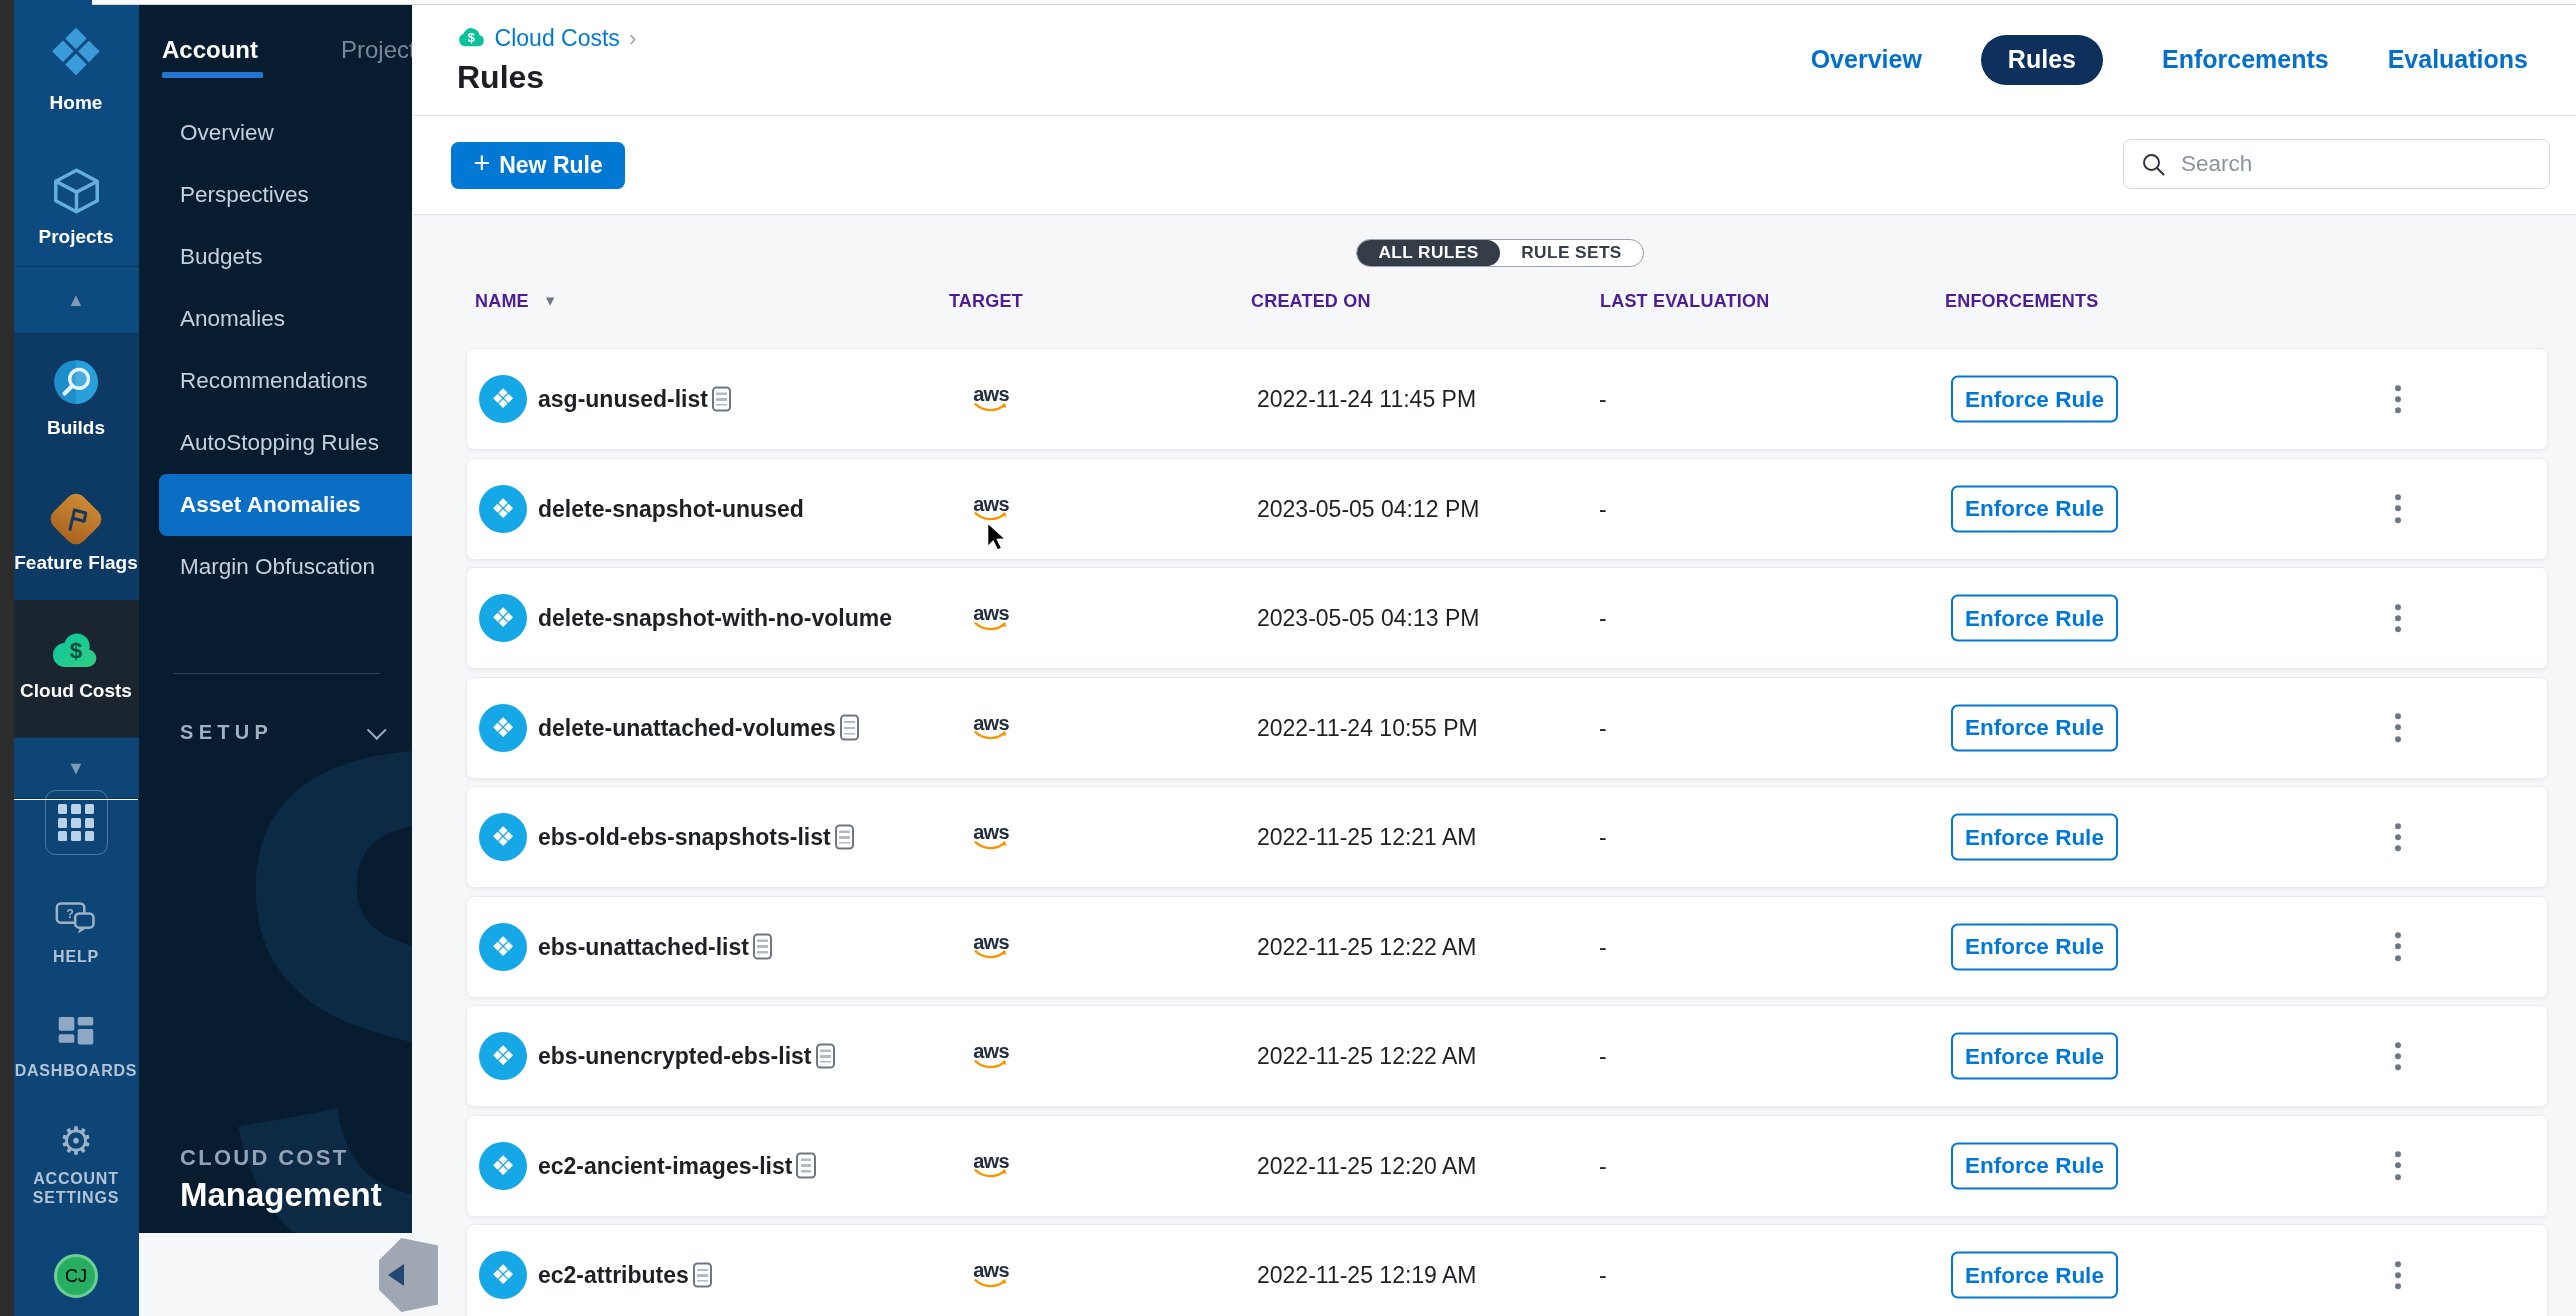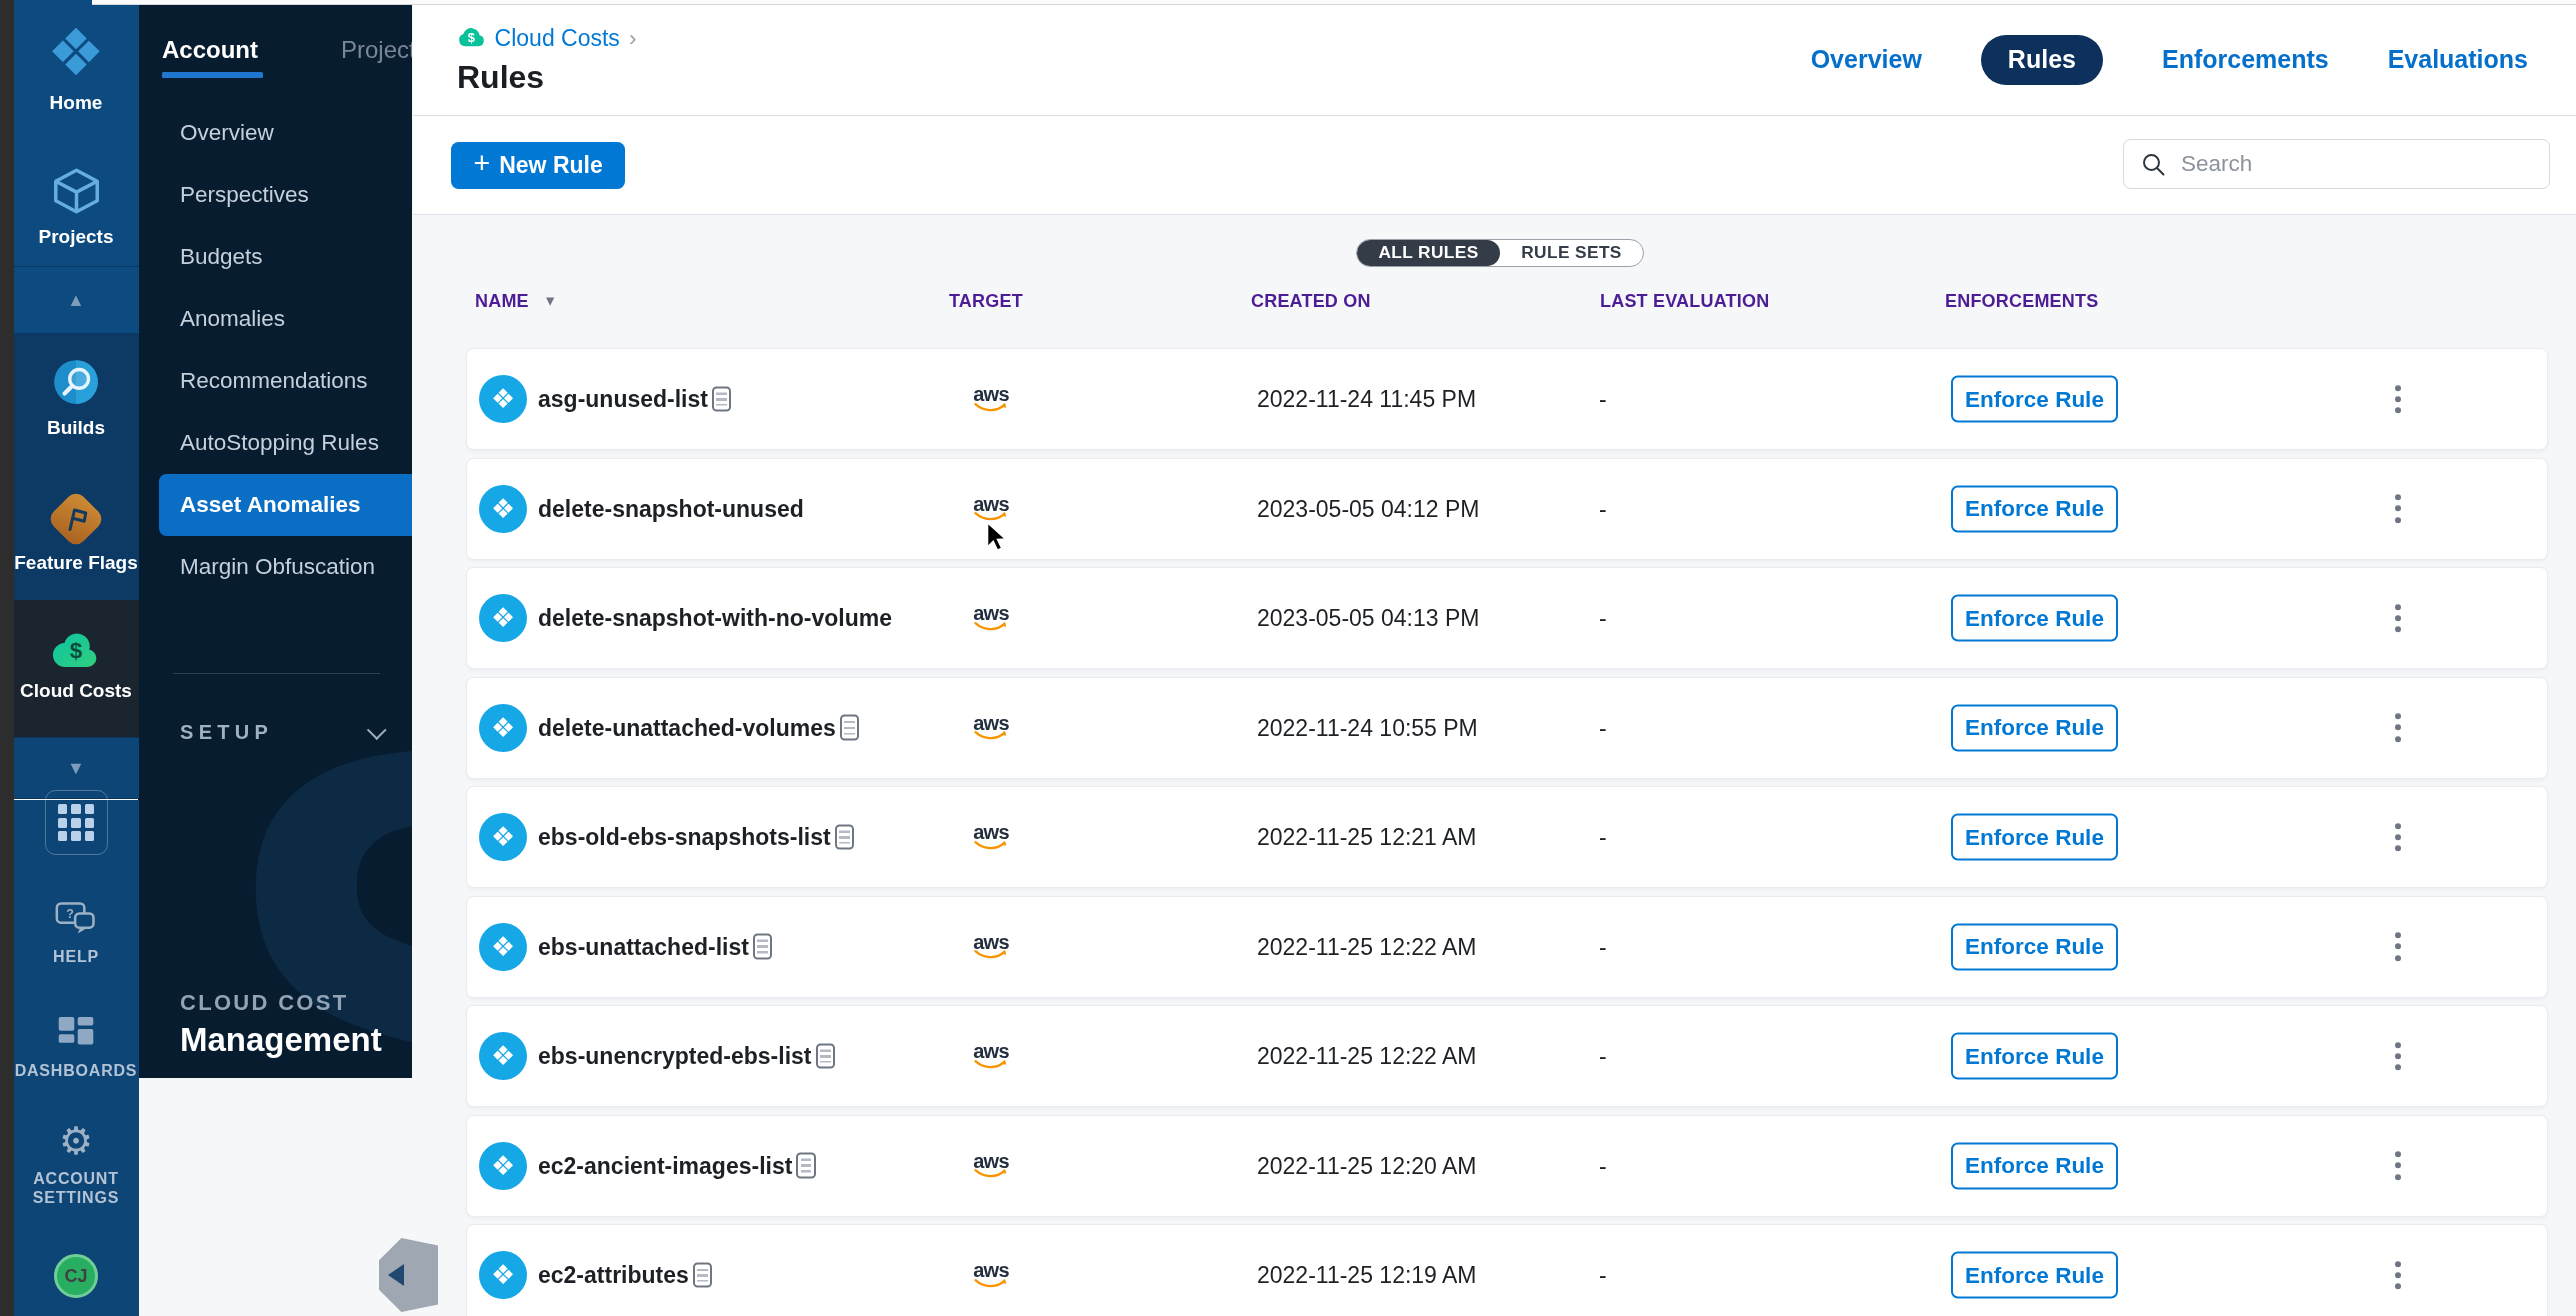--- a/index.html
+++ b/index.html
@@ -31,24 +31,24 @@
   .harness-logo { font-size:65px; line-height:65px; color:#3b9ad8; }
   .ff-tile { width:42px; height:42px; border-radius:10.5px; transform:rotate(45deg);
              background:linear-gradient(160deg,#cf8d36,#a8611f); display:flex; align-items:center; justify-content:center; margin:4.5px 0; }
   .ff-tile svg { transform:rotate(-45deg); }
   .grid-tile { width:63px; height:65px; border:1.5px solid rgba(255,255,255,.28); border-radius:10.5px;
                display:flex; align-items:center; justify-content:center; }
   .grid9 { display:grid; grid-template-columns:repeat(3,9.8px); grid-gap:3.8px; }
   .grid9 i { width:9.8px; height:9.8px; background:#b9d2ea; border-radius:1.5px; }
   .gear-glyph { font-size:38px; color:#9db1c4; line-height:39px; font-family:"DejaVu Sans",sans-serif; }
   .avatar { width:44px; height:44px; border-radius:50%; background:#27ae60; border:3px solid #6fcf97;
-            color:#404040; font-size:18px; font-weight:700; display:flex; align-items:center; justify-content:center; }
+            color:#000000; font-size:18px; font-weight:400; display:flex; align-items:center; justify-content:center; }
 
   
-  .panel { position:absolute; left:138px; top:0; width:274px; height:1078px; background:#081c30; overflow:hidden; z-index:30; }
+  .panel { position:absolute; left:138px; top:0; width:274px; height:1233px; background:#081c30; overflow:hidden; z-index:30; }
   .panel-tabs { position:absolute; top:36px; left:24px; display:flex; gap:83px; }
   .ptab { font-size:24px; color:#7a8696; cursor:pointer; position:relative; padding-bottom:13.5px; }
   .ptab.active { color:#ffffff; font-weight:700; }
   .ptab.active::after { content:""; position:absolute; left:0; right:-4.5px; bottom:0; height:6px; background:#1f77d0; border-radius:1.5px; }
   .panel-menu { position:absolute; top:102px; left:0; width:274px; }
   .pitem { height:62px; line-height:62px; padding-left:42px; font-size:22.5px; color:#c6d0dc; cursor:pointer; white-space:nowrap; }
   .pitem.active { background:#0b6ec5; color:#fff; font-weight:700; margin-left:21px; padding-left:21px; border-radius:7.5px 0 0 7.5px; }
   .panel-divider { position:absolute; top:673px; left:35px; width:207px; height:0.8px; background:rgba(255,255,255,.16); }
   .setup-row { position:absolute; top:693px; left:42px; width:203px; display:flex; align-items:center; justify-content:space-between; cursor:pointer;margin-top:28px; }
   .setup-label { color:#9fb0c1; font-size:20px; letter-spacing:5.3px; font-weight:600; }

